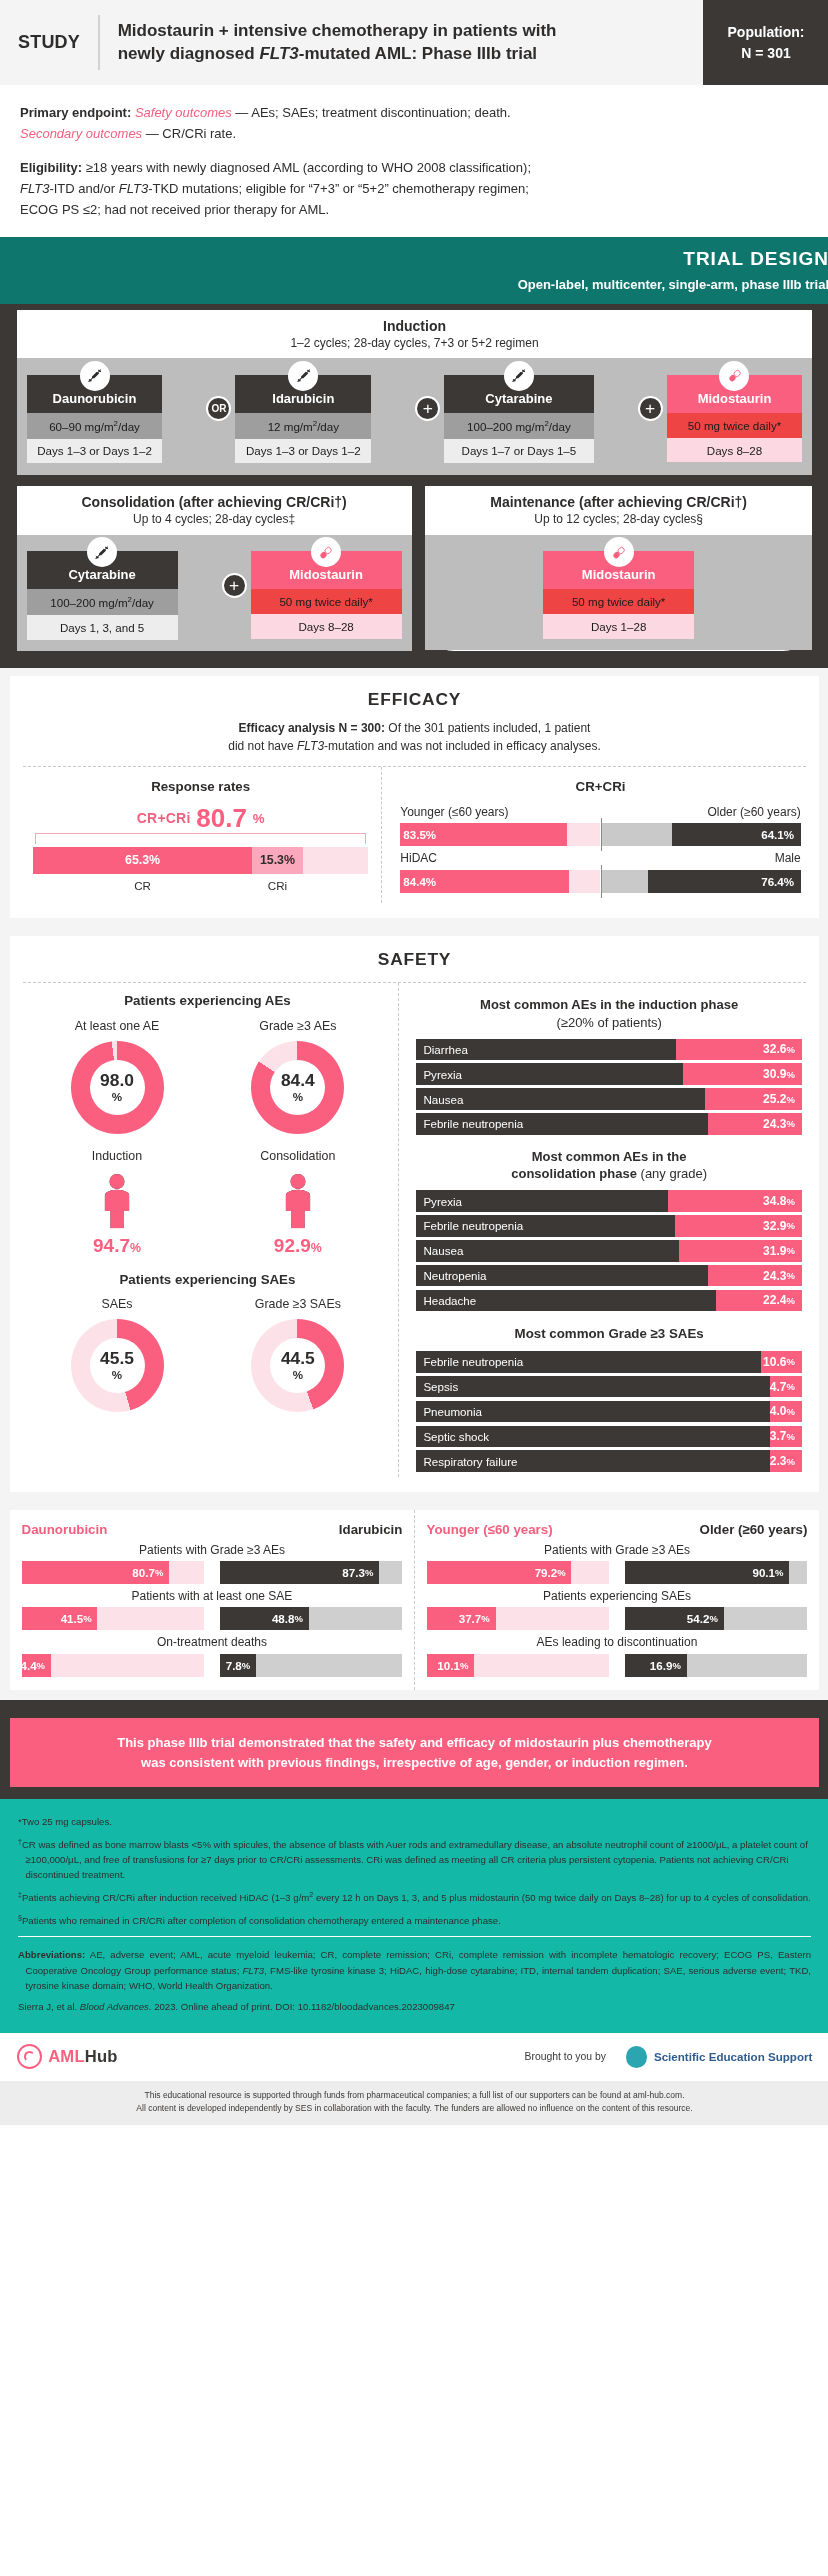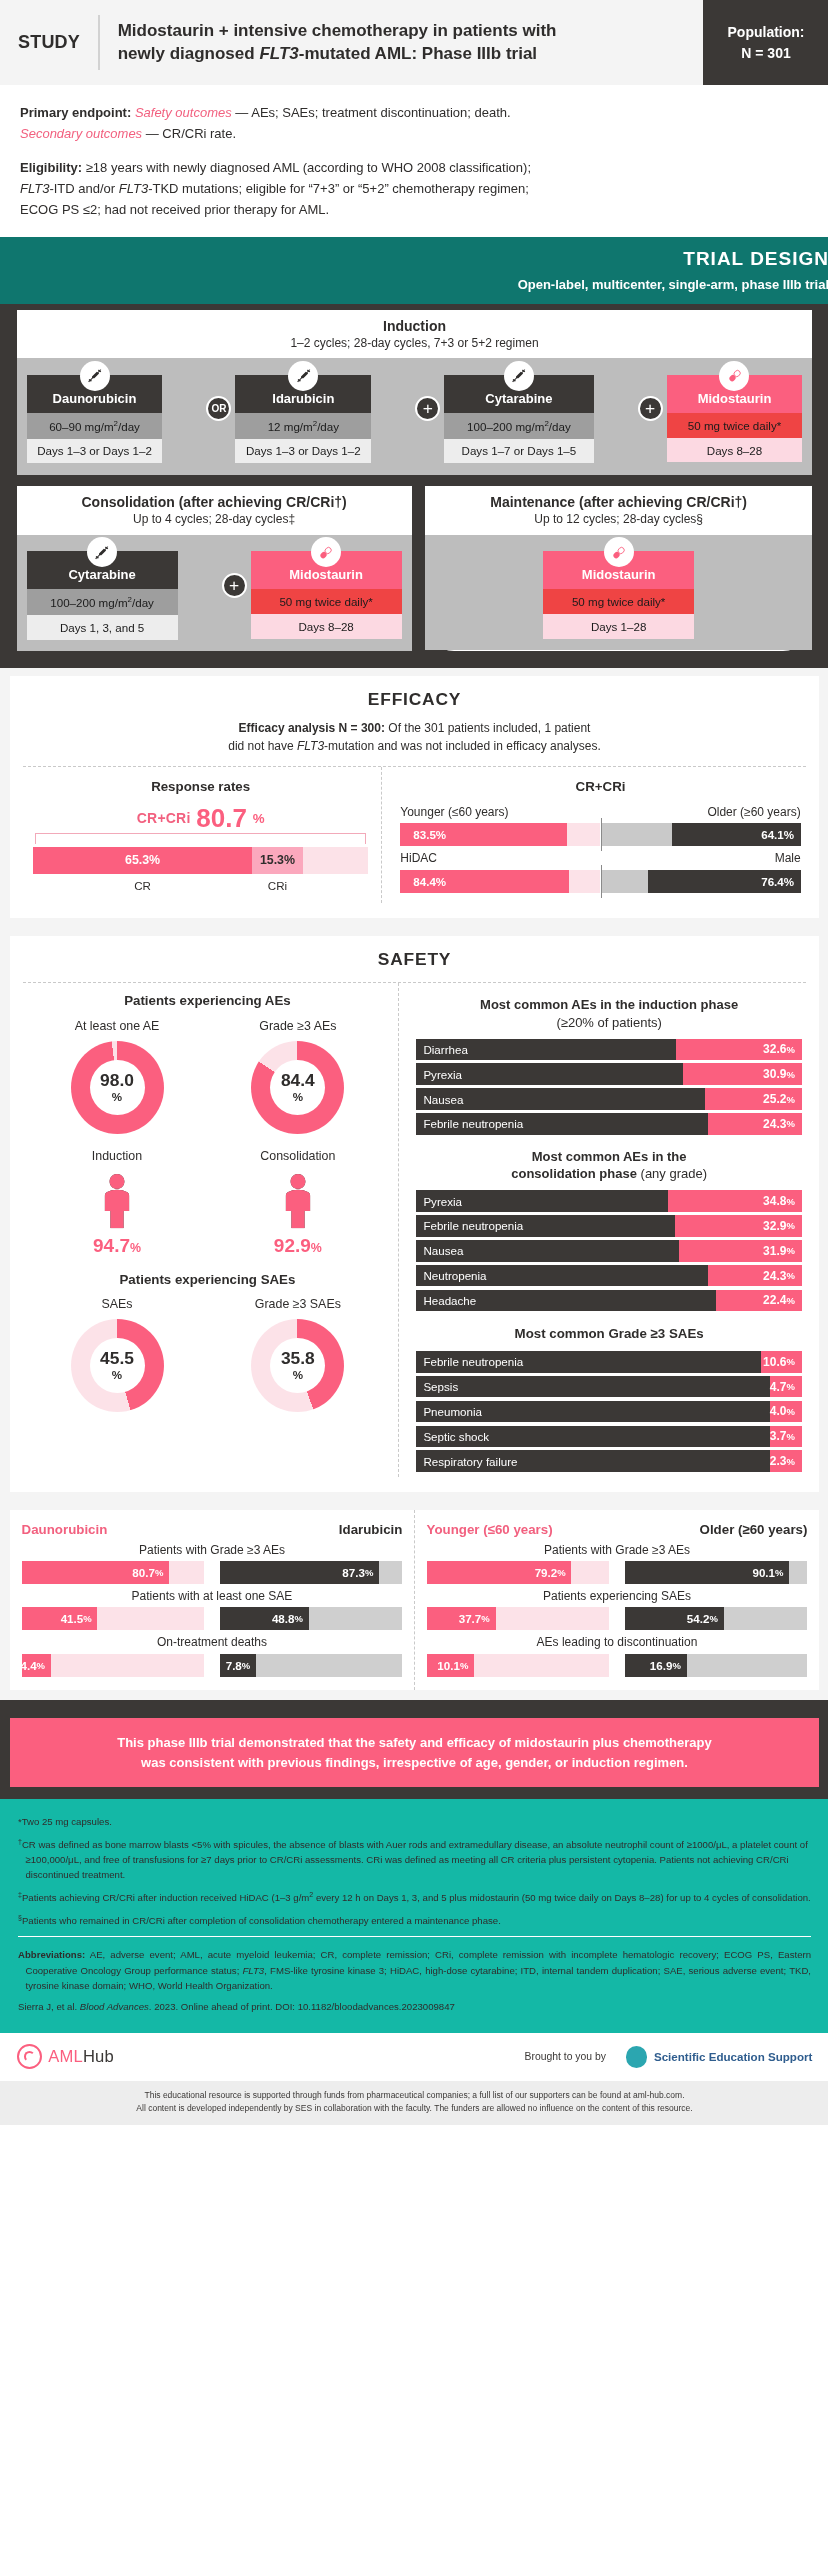--- a/index.html
+++ b/index.html
@@ -93,21 +93,21 @@
     font-size:12.4px; font-weight:700; }
   .stack-seg.cr { background:#fb5f7f; color:#fff; }
   .stack-seg.cri { background:#fba8bd; color:#2f2d2c; }
   .stack-ticks { display:flex; margin: 5px 5px 0; font-size:11.6px; }
   .stack-ticks span { text-align:center; }
 
   .cmp-block { margin-bottom: 5px; }
   .cmp-heads { display:flex; justify-content:space-between; font-size:12px; margin-bottom:4.1px; }
   .cmp-bar { display:flex; height: 23px; position:relative; }
   .cmp-l-fill { background:#fb5f7f; color:#fff; display:flex; align-items:center;
-     padding-left:13px; font-size:11.6px; font-weight:700; }
+     padding-left:3px; font-size:11.6px; font-weight:700; }
   .cmp-l-rest { background:#fce2e8; }
   .cmp-r-rest { background:#c9c9c9; }
   .cmp-r-fill { background:#3b3836; color:#fff; display:flex; align-items:center;
      justify-content:flex-end; padding-right:6.6px; font-size:11.6px; font-weight:700; }
   .cmp-half { display:flex; width:50%; }
   .cmp-bar .center-tick { position:absolute; left:50%; top:-5px; bottom:-5px;
      width:1.2px; background:#8a8a8a; }
 
   
   .saf-row { display:flex; }
@@ -175,21 +175,21 @@
   .foot .abbr b { font-weight: 700; }
   .foot .cite em { font-style: italic; }
 
   
   .brand { display:flex; align-items:center; background:#fff; padding: 11.6px 16.6px; gap: 11.6px; }
   .brand-logo { display:flex; align-items:center; gap:6.6px; }
   .brand-mark { width: 25px; height: 25px; border:2.1px solid #fb5f7f; border-radius:50%;
      position:relative; }
   .brand-mark::after { content:""; position:absolute; inset:5px; border:2.1px solid #fb5f7f;
      border-radius:50%; border-right-color:transparent; border-bottom-color:transparent; }
-  .brand-name { font-size: 16.6px; font-weight: 400; color:#3b3836; letter-spacing:0.2px; }
+  .brand-name { font-size: 16.6px; font-weight: 700; color:#3b3836; letter-spacing:0.2px; }
   .brand-name .pk { color:#fb5f7f; }
   .brand-mid { flex:1; text-align:right; font-size: 10.4px; color:#3b3836; padding-right: 8.3px; }
   .ses { display:flex; align-items:center; gap:6.6px; }
   .ses-mark { width:21.5px; height:21.5px; border-radius:50%; background:#2ba6b0; }
   .ses-text { font-size: 11.6px; font-weight:700; color:#2f5d8e; }
   .disclaimer { background:#ededed; font-size: 8.5px; line-height:1.5; text-align:center;
      padding: 8.3px 21.5px 10px; color:#3b3836; }
 </style>
 </head>
 <body>
@@ -509,21 +509,21 @@
                 <div class="hole">
                   <span class="num">45.5</span>
                   <span class="pc">%</span>
                 </div>
               </div>
             </div>
             <div class="donut-item">
               <div class="donut-cap">Grade ≥3 SAEs</div>
               <div class="donut" style="background:conic-gradient(#fb5f7f 0 44.5%, #fce2e8 44.5% 100%)">
                 <div class="hole">
-                  <span class="num">35.8</span>
+                  <span class="num">44.5</span>
                   <span class="pc">%</span>
                 </div>
               </div>
             </div>
           </div>
         </div>
 
         <div class="saf-right vdash">
           <div class="ae-title">
             <span>Most common AEs in the induction phase</span><br>

